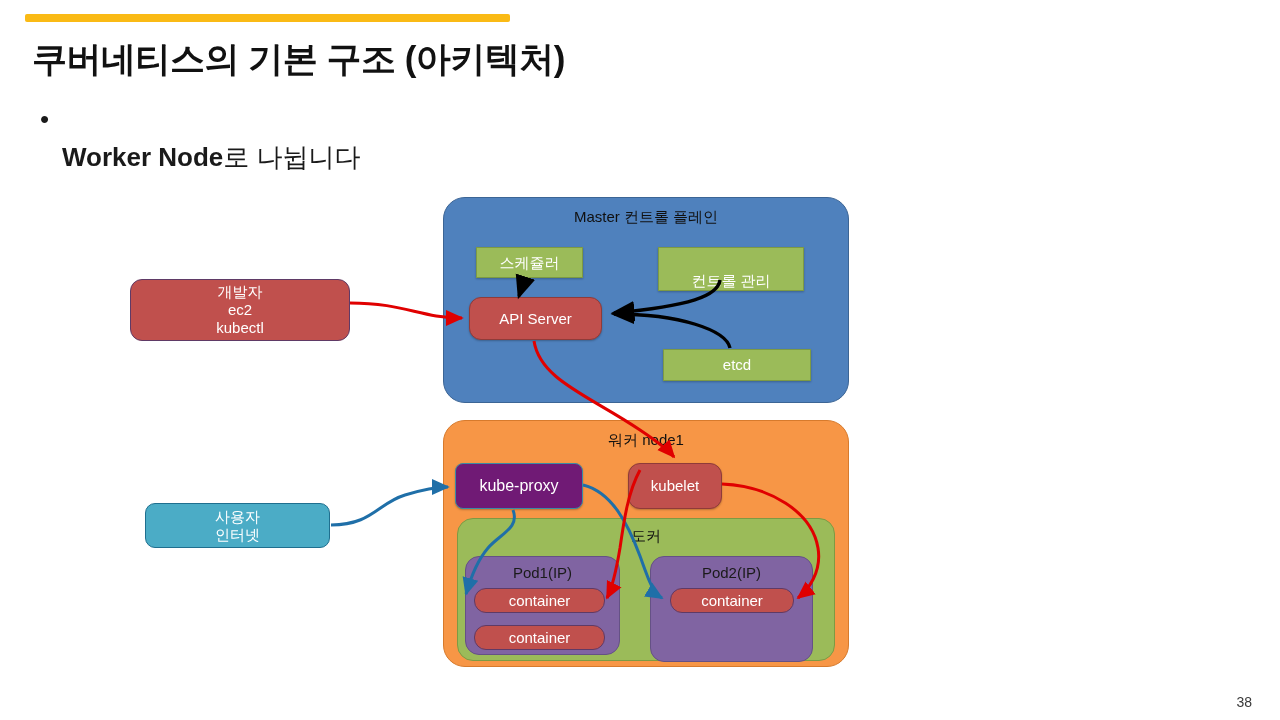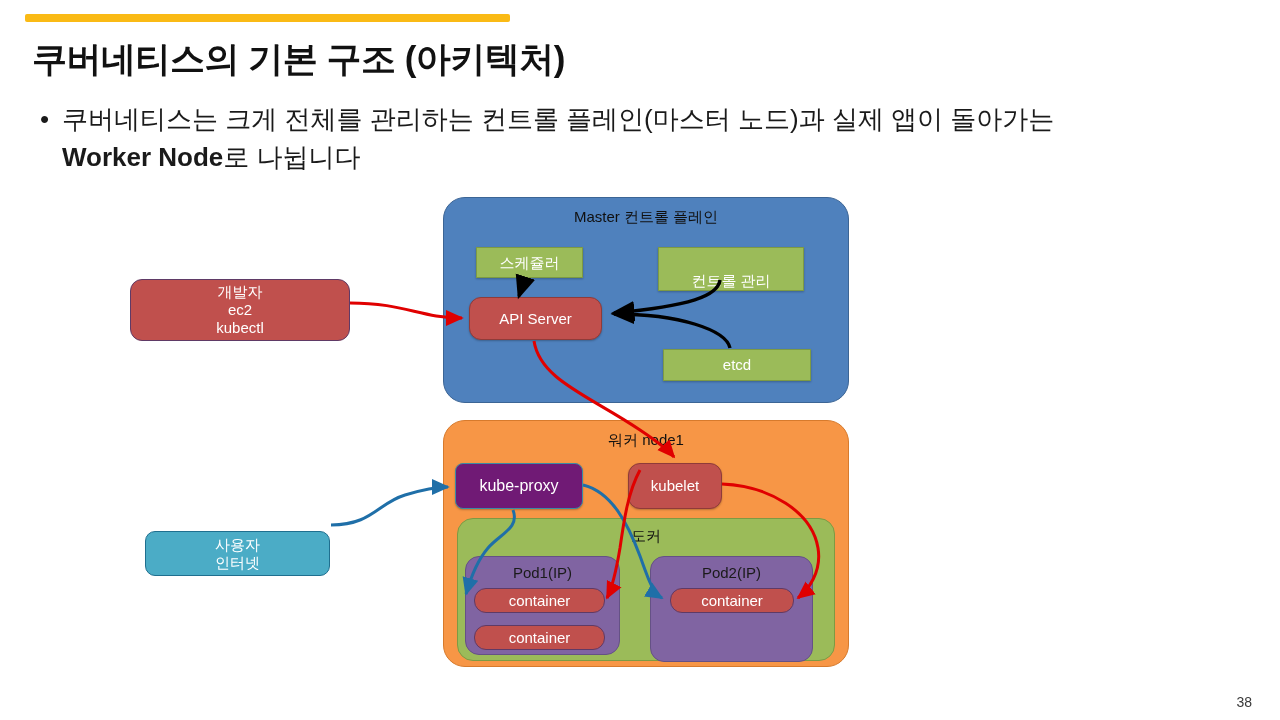--- a/index.html
+++ b/index.html
@@ -183,21 +183,21 @@
 </head>
 <body>
 
 <div id="accent-bar"></div>
 <div id="page-title">쿠버네티스의 기본 구조 (아키텍처)</div>
 
 <div id="bullet-block">
   <div class="bullet-row">
     <span class="bullet-dot">•</span>
     <span class="bullet-text">
-      <span>쿠버네티스는 크게 전체를 관리하는 컨트롤 플레인(마스터 노드)과 실제 앱이 돌아가는</span><br>
+      <br>
       <b>Worker Node</b><span>로 나뉩니다</span>
     </span>
   </div>
 </div>
 
 <div id="diagram">
 
   <div class="node panel-master" style="left:443px; top:197px; width:406px; height:206px;">
     <span>Master 컨트롤 플레인</span>
   </div>
@@ -245,21 +245,21 @@
   </div>
   <div class="node box-red" style="left:628px; top:463px; width:94px; height:46px;">
     <span>kubelet</span>
   </div>
 
   <div class="node box-red-dark-edge multiline" style="left:130px; top:279px; width:220px; height:62px; font-size:15px;">
     <span>개발자</span>
     <span>ec2</span>
     <span>kubectl</span>
   </div>
-  <div class="node box-cyan-edge multiline" style="left:145px; top:503px; width:185px; height:45px; font-size:15px;margin-top:28px;">
+  <div class="node box-cyan-edge multiline" style="left:145px; top:503px; width:185px; height:45px; font-size:15px;">
     <span>사용자</span>
     <span>인터넷</span>
   </div>
 
   <svg id="arrow-layer" viewBox="0 0 1280 720">
     <defs>
       <marker id="ah-red" markerWidth="7" markerHeight="7" refX="5.4" refY="3" orient="auto">
         <path d="M0,0.3 L6,3 L0,5.7 z" fill="#E00000"></path>
       </marker>
       <marker id="ah-blue" markerWidth="7" markerHeight="7" refX="5.4" refY="3" orient="auto">

